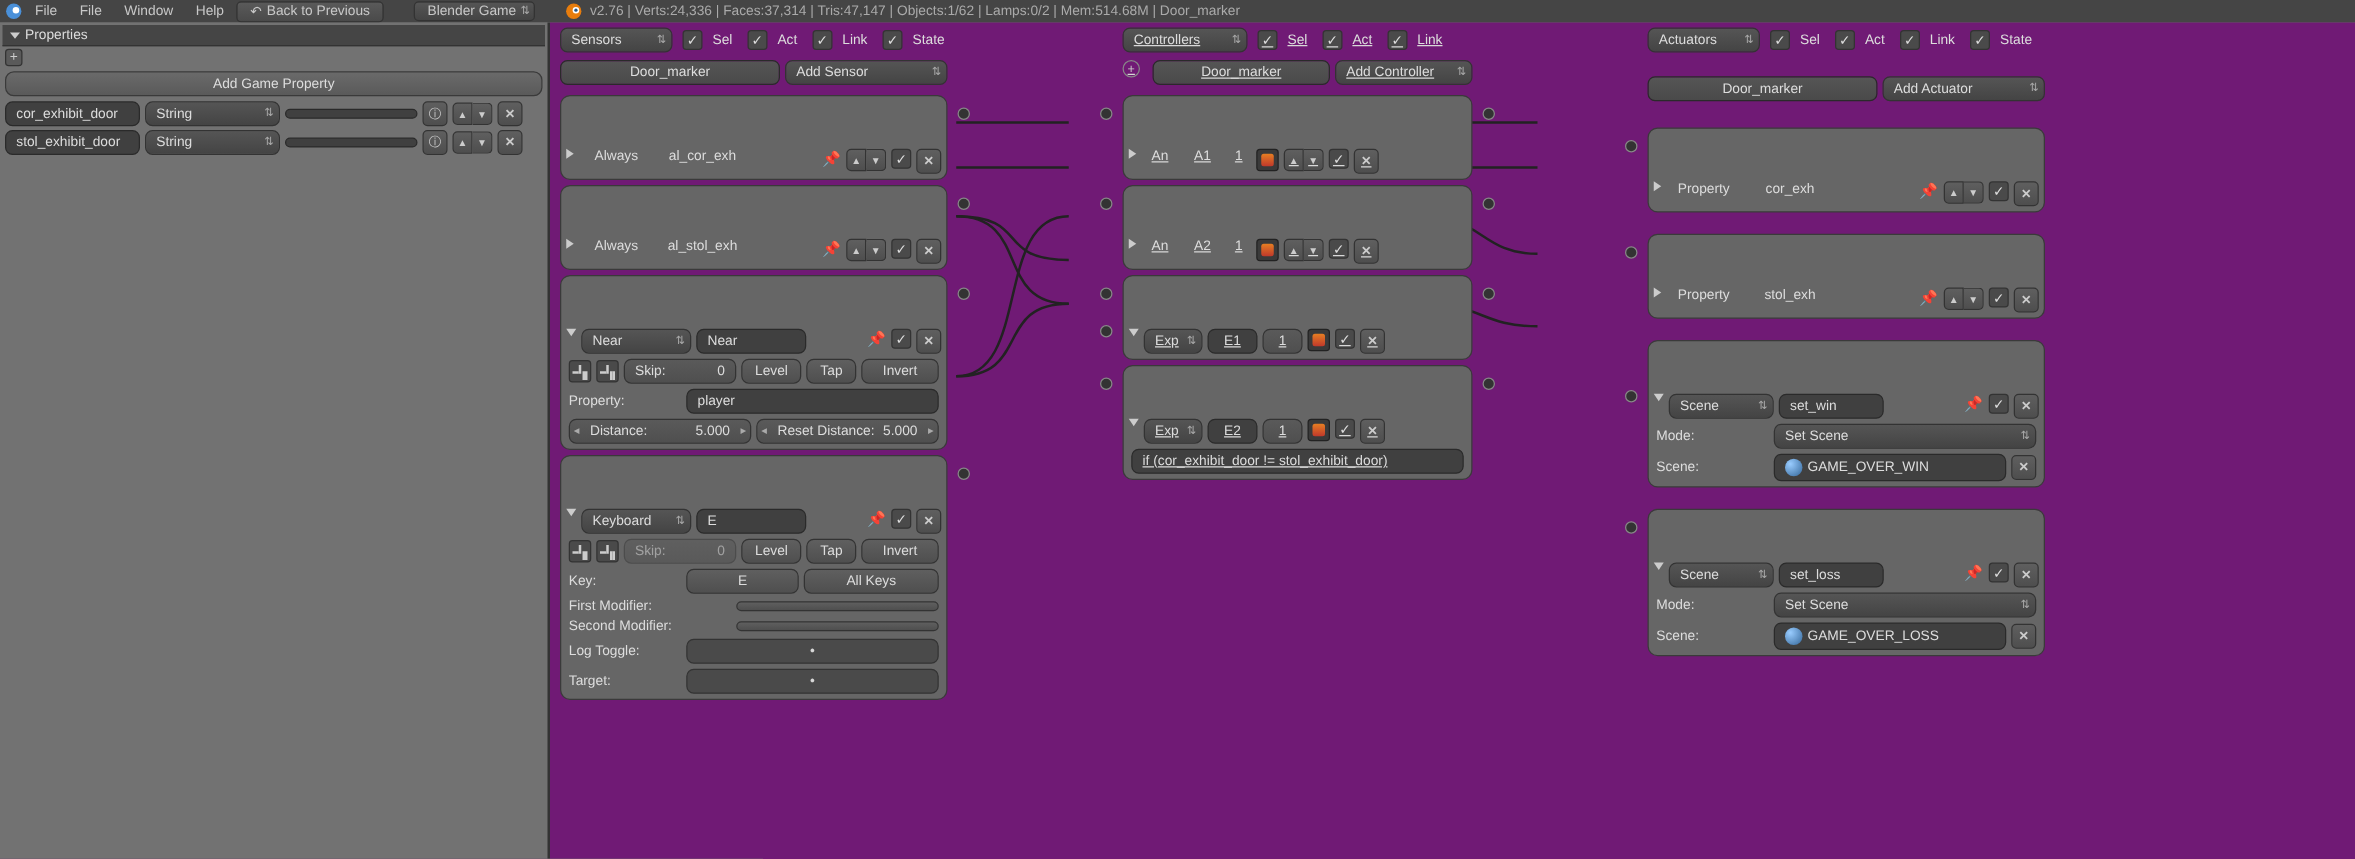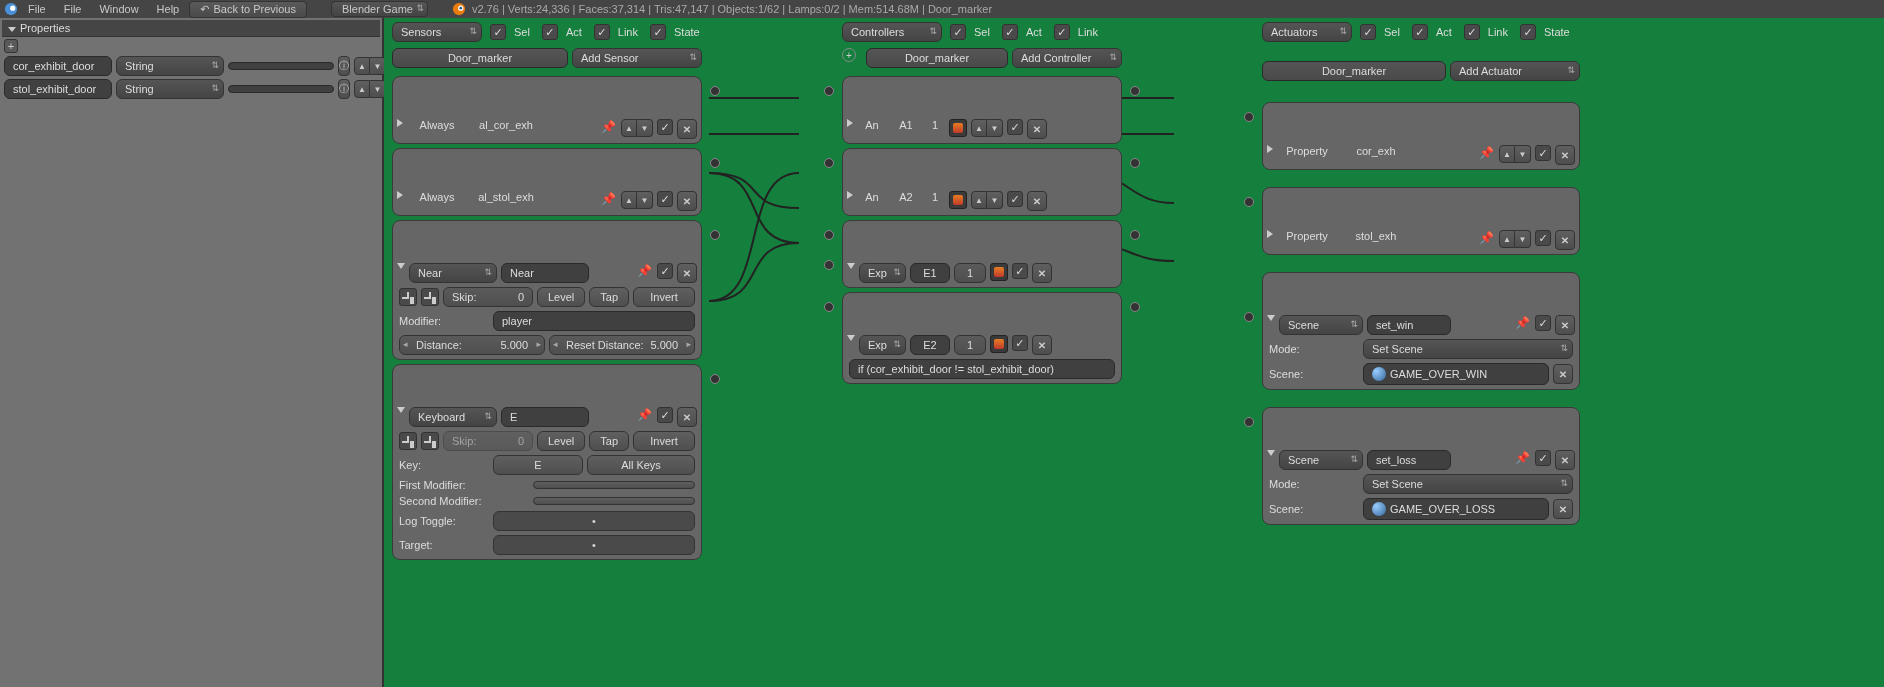--- a/index.html
+++ b/index.html
@@ -9,25 +9,25 @@
 .menubar { height: 18px; background: #454545; display: flex; align-items: center; padding: 0 4px; gap: 2px; color: #c8c8c8; }
 .menubar .mi { padding: 2px 8px; cursor: pointer; }
 .menubar .btn { background: linear-gradient(to bottom,#5a5a5a,#4a4a4a); border:1px solid #333; border-radius:4px; padding:1px 10px; display:flex; align-items:center; gap:4px; }
 .menubar .sel { background: linear-gradient(to bottom,#555,#444); border:1px solid #333; border-radius:4px; padding:1px 14px 1px 10px; position:relative; }
 .menubar .sel::after{content:"⇅";position:absolute;right:3px;top:1px;font-size:9px;color:#aaa;}
 .menubar .stats { color:#aaa; margin-left:4px; font-size:11px;}
 .blender-icon{width:14px;height:14px;display:inline-block;}
 
 
 .cols { display:flex; height: calc(100% - 18px); }
-.sidebar { width: 384px; background:#727272; border-right:2px solid #333; padding:2px;}
-.logic { flex:1; background:#15803d; position:relative; padding:4px 8px 0 8px; display:flex; gap:80px;}
+.sidebar { width: 440px; background:#727272; border-right:2px solid #333; padding:2px;}
+.logic { flex:1; background:#701a75; position:relative; padding:4px 8px 0 8px; display:flex; gap:80px;}
 .col { display:flex; flex-direction:column; gap:4px;}
 .col.sensors{width:310px;}
-.col.controllers{width:280px;margin-left:60px;}
+.col.controllers{width:280px;margin-left:60px;text-decoration:underline;}
 .col.actuators{width:318px;margin-left:60px;gap:17px;}
 
 .panel-hdr{background:#454545;color:#ddd;padding:2px 6px;font-size:11px;border-bottom:1px solid #333;}
 .panel-hdr .tri{display:inline-block;width:0;height:0;border-left:4px solid transparent;border-right:4px solid transparent;border-top:5px solid #ccc;margin-right:4px;vertical-align:middle;}
 .pillbtn{background:linear-gradient(to bottom,#6a6a6a,#5a5a5a);border:1px solid #3a3a3a;border-radius:7px;padding:3px 8px;color:#ddd;text-align:center;flex:1;cursor:pointer;}
 .selbox{background:linear-gradient(to bottom,#555,#444);border:1px solid #333;border-radius:6px;padding:3px 18px 3px 8px;color:#ddd;position:relative;flex:1;cursor:pointer;}
 .selbox::after{content:"⇅";position:absolute;right:4px;top:3px;font-size:9px;color:#aaa;}
 .txtbox{background:#404040;border:1px solid #2a2a2a;border-radius:6px;padding:3px 8px;color:#ddd;flex:1;}
 .numbox{background:linear-gradient(to bottom,#5a5a5a,#4f4f4f);border:1px solid #333;border-radius:6px;padding:3px 8px;color:#ddd;display:flex;justify-content:space-between;flex:1;position:relative;}
 .numbox .lar,.numbox .rar{position:absolute;top:3px;color:#aaa;font-size:9px;}
@@ -119,20 +119,23 @@
       </svg>
   </span>
   <span class="stats">v2.76 | Verts:24,336 | Faces:37,314 | Tris:47,147 | Objects:1/62 | Lamps:0/2 | Mem:514.68M | Door_marker</span>
 </div>
 
 <div class="cols">
 
   <div class="sidebar">
     <div class="panel-hdr"><span class="tri"></span><span>Properties</span></div>
     <div class="plus-sq">+</div>
+    <div class="addbtn">
+        <div class="pillbtn">Add Game Property</div>
+      </div>
 
     <div class="proprow">
       <div class="txtbox">cor_exhibit_door</div>
       <div class="selbox">String</div>
       <div class="txtbox val"></div>
       <div class="sqbtn info">ⓘ</div>
       <div class="updn">
           <div class="sqbtn">▲</div>
           <div class="sqbtn">▼</div>
         </div>
@@ -244,21 +247,21 @@
             <span class="pulse"></span>
             <div class="numbox" style="flex:0 0 90px">
                 <span>Skip:</span>
                 <span>0</span>
               </div>
             <div class="togglebtn">Level</div>
             <div class="togglebtn">Tap</div>
             <div class="togglebtn" style="flex:1;text-align:center">Invert</div>
           </div>
           <div class="subrow">
-            <span class="sublab">Modifier:</span>
+            <span class="sublab">Property:</span>
             <div class="txtbox">player</div>
           </div>
           <div class="subrow">
             <div class="numbox">
                 <span class="lar">◂</span>
                 <span style="margin-left:8px">Distance:</span>
                 <span style="margin-right:8px">5.000</span>
                 <span class="rar">▸</span>
               </div>
             <div class="numbox">

